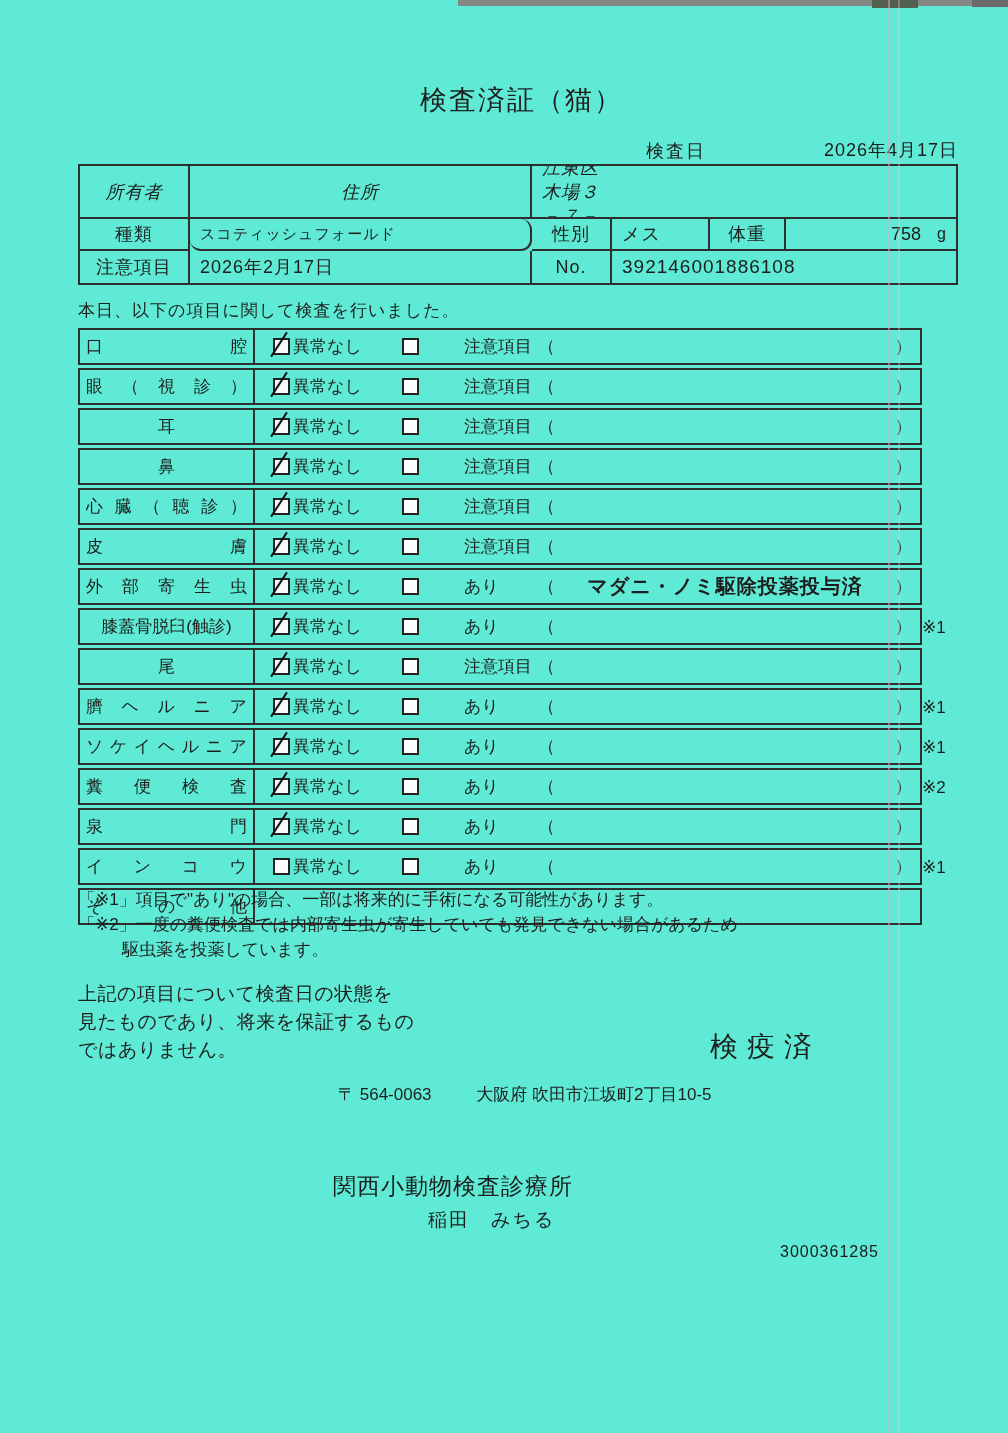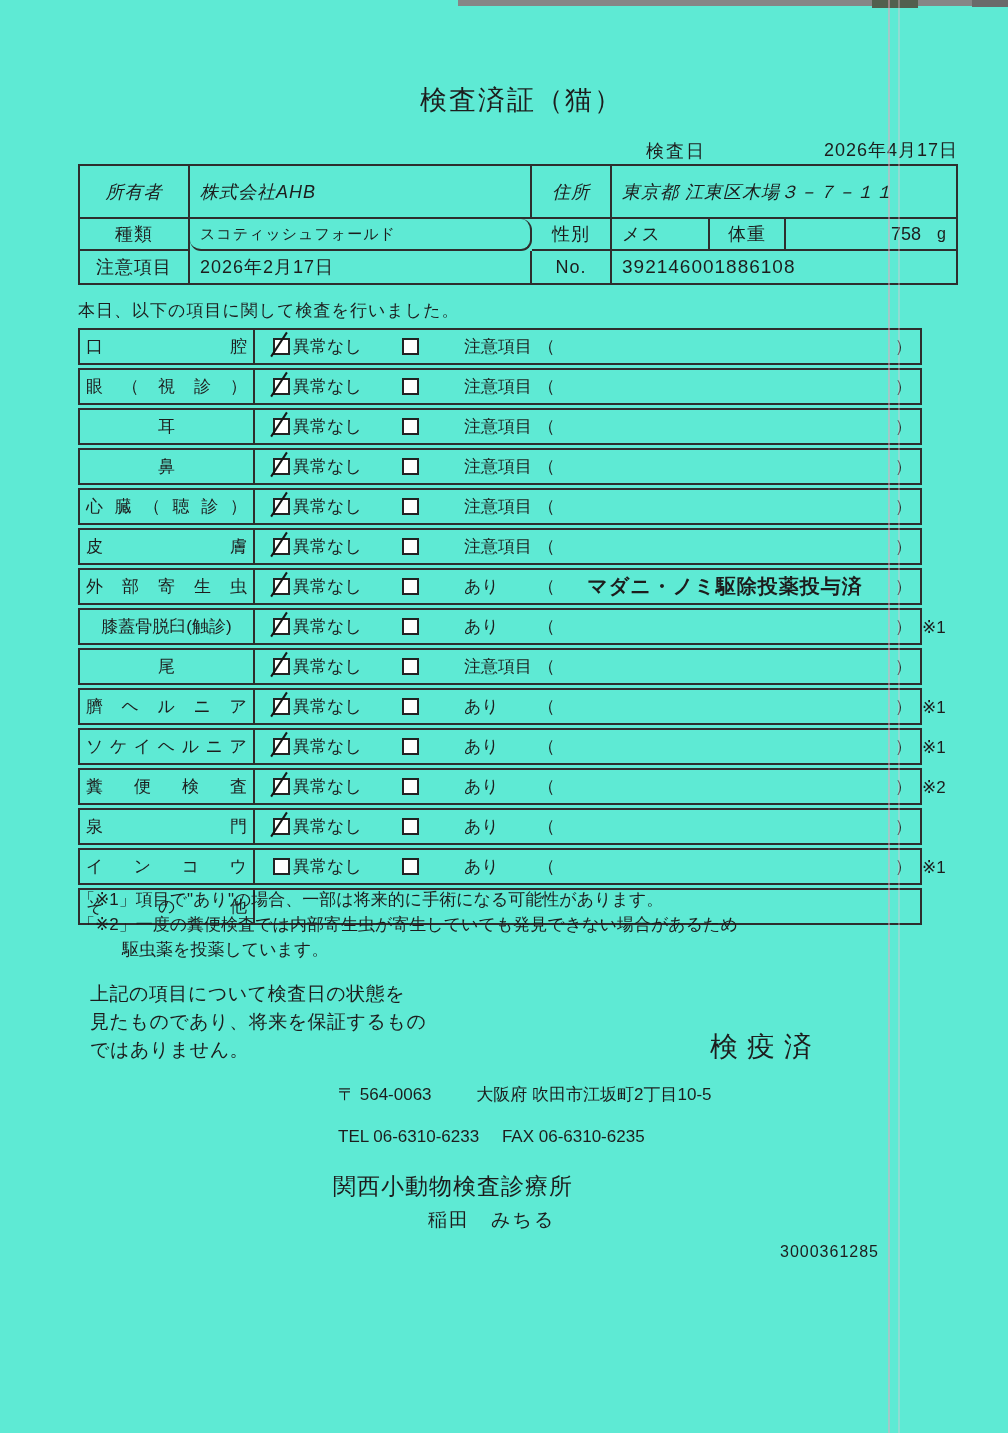--- a/index.html
+++ b/index.html
@@ -45,21 +45,21 @@
   .cb{width:13px;height:13px;border:2px solid #222;display:inline-block;margin-right:3px;position:relative;flex:none;background:#fff;}
   .cb.checked::after{content:"";position:absolute;left:3px;top:-10px;width:2px;height:29px;background:#151515;transform:rotate(33deg);}
   .paren{flex:1;display:flex;align-items:center;padding-right:8px;font-size:17px;}
   .pcontent{flex:1;text-align:center;}
   .pcontent.strong{font-weight:bold;font-size:20px;letter-spacing:1px;}
   .note{position:absolute;right:-42px;top:7px;font-size:17px;width:40px;white-space:nowrap;}
 
   .footnotes{position:absolute;left:78px;top:887px;font-size:17px;line-height:25px;}
   .footnotes .indent{margin-left:44px;}
 
-  .statement{position:absolute;left:78px;top:980px;font-size:19px;line-height:28px;letter-spacing:.5px;margin-left:12px;}
+  .statement{position:absolute;left:78px;top:980px;font-size:19px;line-height:28px;letter-spacing:.5px;}
   .stamp{position:absolute;left:710px;top:1028px;font-size:28px;letter-spacing:9px;}
 
   .addr{position:absolute;left:338px;top:1083px;font-size:17px;}
   .addr .gap{margin-left:40px;}
   .tel{position:absolute;left:338px;top:1127px;font-size:17px;}
   .tel .gap{margin-left:18px;}
   .clinic{position:absolute;left:333px;top:1171px;font-size:23px;letter-spacing:1px;}
   .vet{position:absolute;left:428px;top:1207px;font-size:19px;letter-spacing:2px;}
   .serial{position:absolute;left:780px;top:1243px;font-size:16px;letter-spacing:1px;}
 </style>
@@ -74,21 +74,20 @@
   <div class="pink1"></div>
   <div class="pink2"></div>
 
   <div class="title">検査済証（猫）</div>
 
   <div class="examdate-label">検査日</div>
   <div class="examdate-value">2026年4月17日</div>
 
   <div class="grid t1">
     <div class="cell hlabel">所有者</div>
-    <div class="cell val">株式会社AHB</div>
     <div class="cell hlabel">住所</div>
     <div class="cell val last">東京都 江東区木場３－７－１１</div>
   </div>
 
   <div class="grid t2">
     <div class="cell hlabel r1">種類</div>
     <div class="cell val r1 breed">スコティッシュフォールド</div>
     <div class="cell hlabel r1">性別</div>
     <div class="cell val r1">メス</div>
     <div class="cell hlabel r1">体重</div>
@@ -469,22 +468,18 @@
     <div>ではありません。</div>
   </div>
 
   <div class="stamp">検疫済</div>
 
   <div class="addr">
     <span>〒 564-0063</span>
     <span class="gap">大阪府 吹田市江坂町2丁目10-5</span>
   </div>
 
-  <div class="tel">
-    <span>TEL 06-6310-6233</span>
-    <span class="gap">FAX 06-6310-6235</span>
-  </div>
 
   <div class="clinic">関西小動物検査診療所</div>
   <div class="vet">稲田　みちる</div>
   <div class="serial">3000361285</div>
 
 </div>
 
 </body></html>

